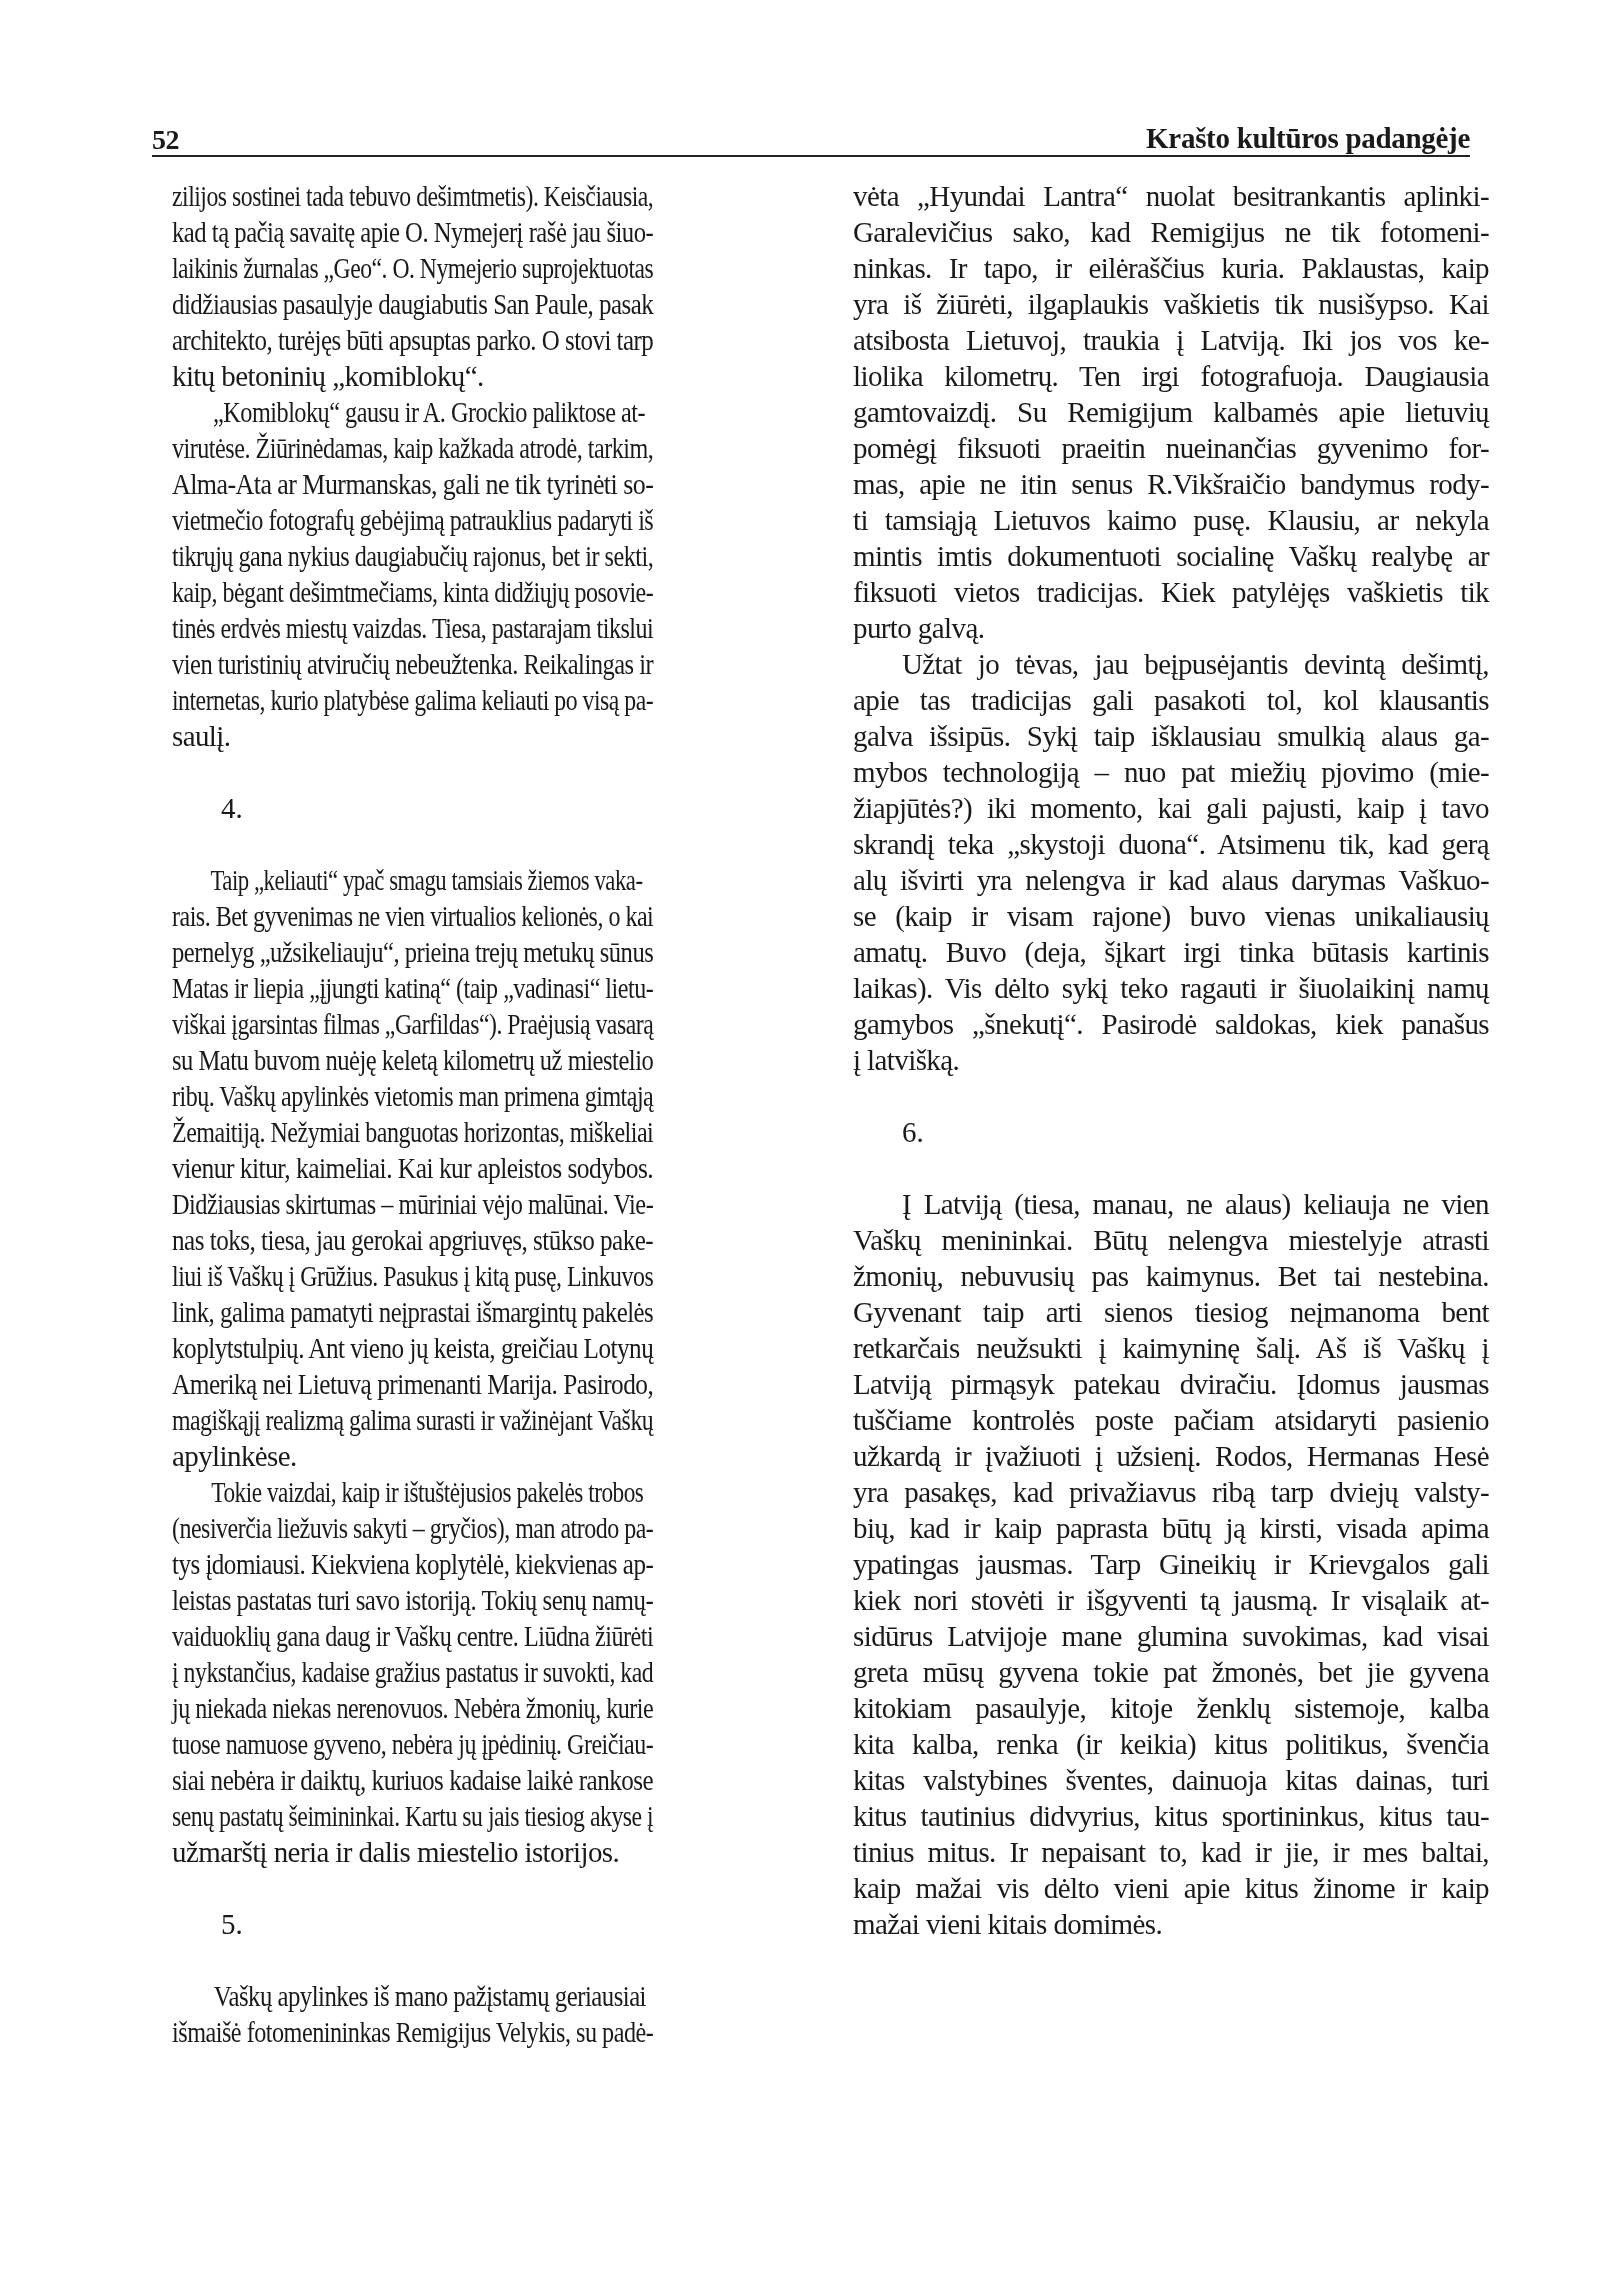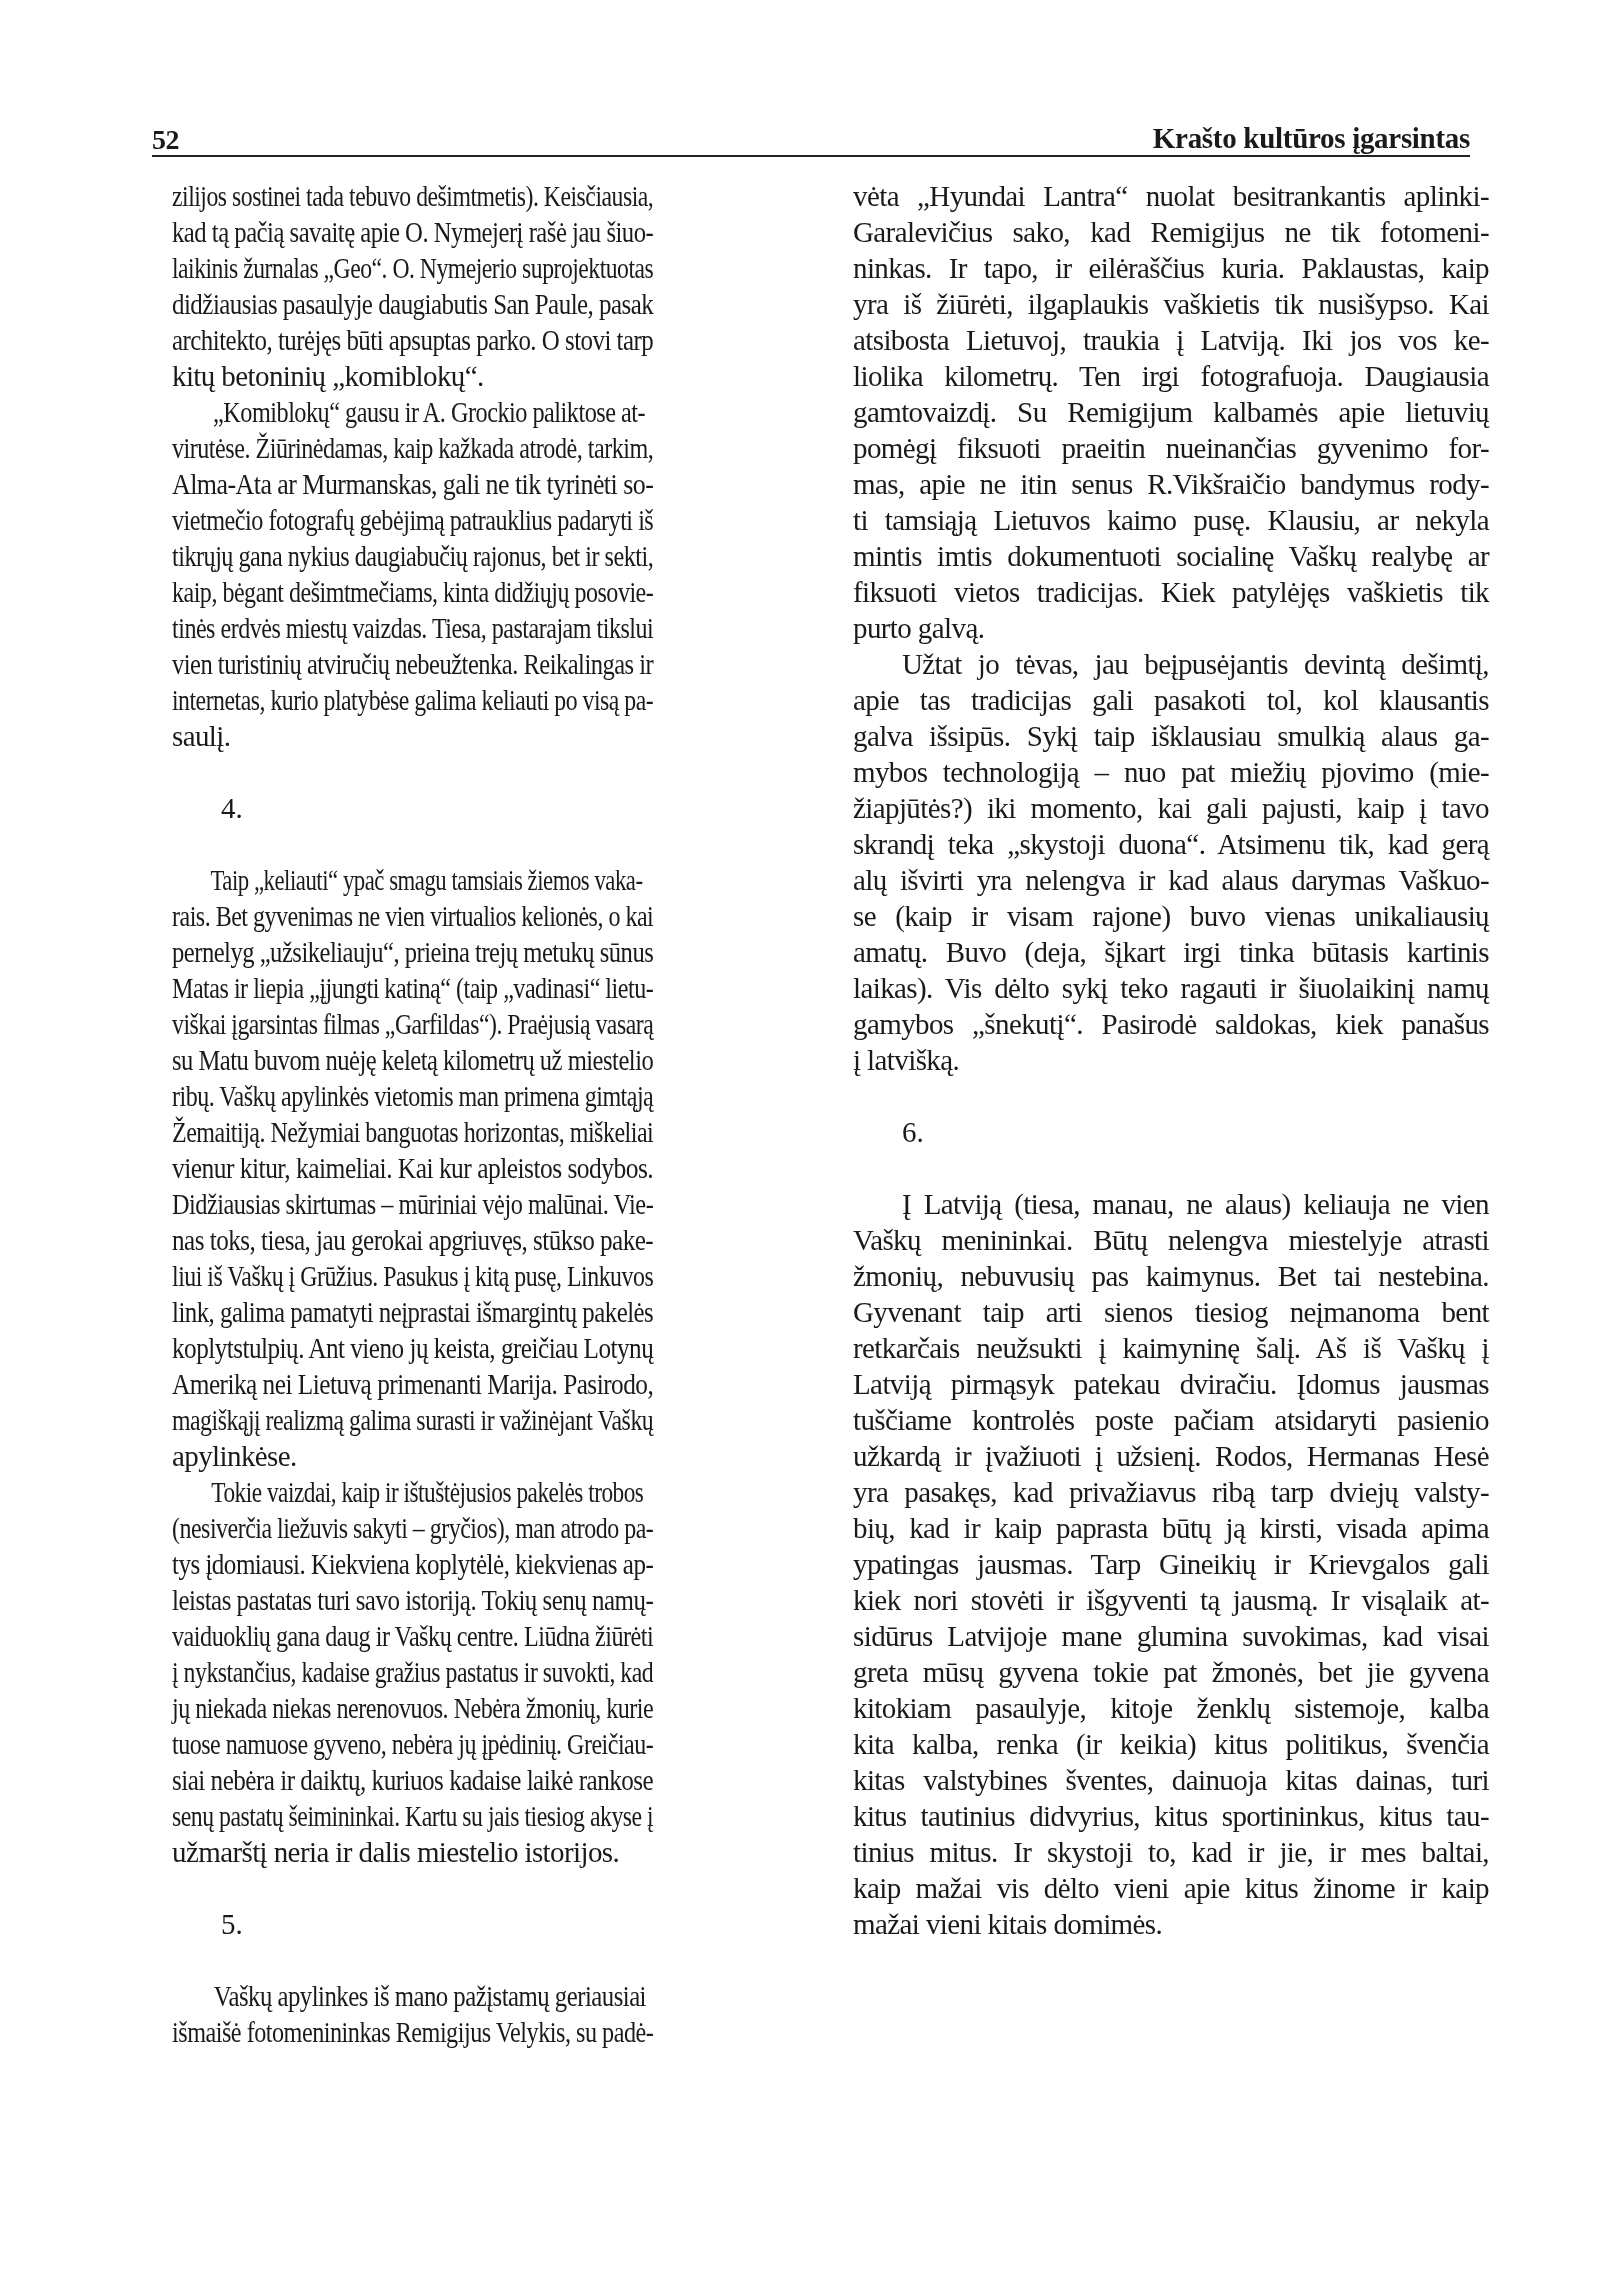--- a/index.html
+++ b/index.html
@@ -23,21 +23,21 @@
   .col-left .line { width: 480px; }
   .col-right .line { width: 636px; }
   .col-left .line.indent { width: 431px; }
   .col-right .line.indent { width: 587px; }
 </style>
 </head>
 <body>
 
 <div class="header">
   <span class="page-num">52</span>
-  <span class="running-title">Krašto kultūros įgarsintas</span>
+  <span class="running-title">Krašto kultūros padangėje</span>
 </div>
 <div class="rule"></div>
 
 <div class="col col-left">
   <div>
     <span class="line" style="transform: scaleX(0.8185); text-align-last: left;">zilijos sostinei tada tebuvo dešimtmetis). Keisčiausia,</span>
     <span class="line" style="transform: scaleX(0.8523); text-align-last: left;">kad tą pačią savaitę apie O. Nymejerį rašė jau šiuo-</span>
     <span class="line" style="transform: scaleX(0.8161); text-align-last: left;">laikinis žurnalas „Geo“. O. Nymejerio suprojektuotas</span>
     <span class="line" style="transform: scaleX(0.8601); text-align-last: left;">didžiausias pasaulyje daugiabutis San Paule, pasak</span>
     <span class="line" style="transform: scaleX(0.8591); text-align-last: left;">architekto, turėjęs būti apsuptas parko. O stovi tarp</span>
@@ -144,18 +144,18 @@
     <span class="line">yra pasakęs, kad privažiavus ribą tarp dviejų valsty-</span>
     <span class="line">bių, kad ir kaip paprasta būtų ją kirsti, visada apima</span>
     <span class="line">ypatingas jausmas. Tarp Gineikių ir Krievgalos gali</span>
     <span class="line">kiek nori stovėti ir išgyventi tą jausmą. Ir visąlaik at-</span>
     <span class="line">sidūrus Latvijoje mane glumina suvokimas, kad visai</span>
     <span class="line">greta mūsų gyvena tokie pat žmonės, bet jie gyvena</span>
     <span class="line">kitokiam pasaulyje, kitoje ženklų sistemoje, kalba</span>
     <span class="line">kita kalba, renka (ir keikia) kitus politikus, švenčia</span>
     <span class="line">kitas valstybines šventes, dainuoja kitas dainas, turi</span>
     <span class="line">kitus tautinius didvyrius, kitus sportininkus, kitus tau-</span>
-    <span class="line">tinius mitus. Ir skystoji to, kad ir jie, ir mes baltai,</span>
+    <span class="line">tinius mitus. Ir nepaisant to, kad ir jie, ir mes baltai,</span>
     <span class="line">kaip mažai vis dėlto vieni apie kitus žinome ir kaip</span>
     <span class="line last">mažai vieni kitais domimės.</span>
   </div>
 </div>
 
 
 </body></html>

